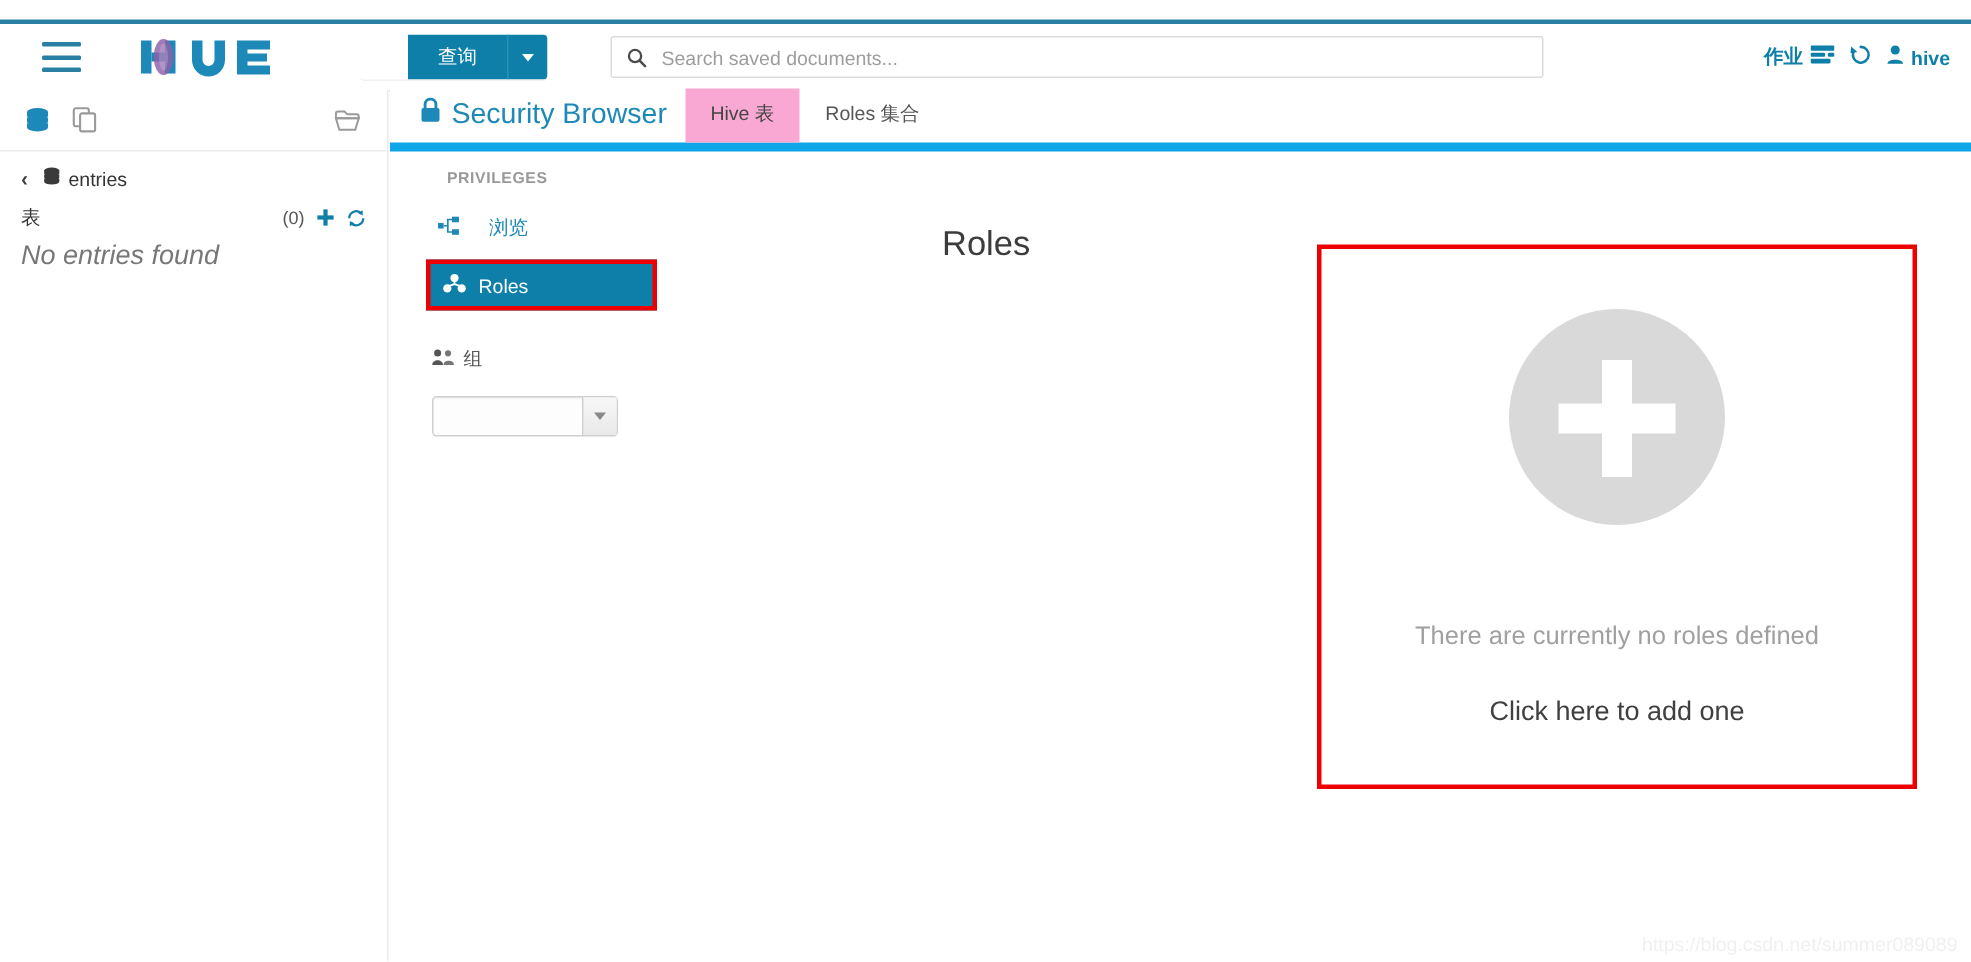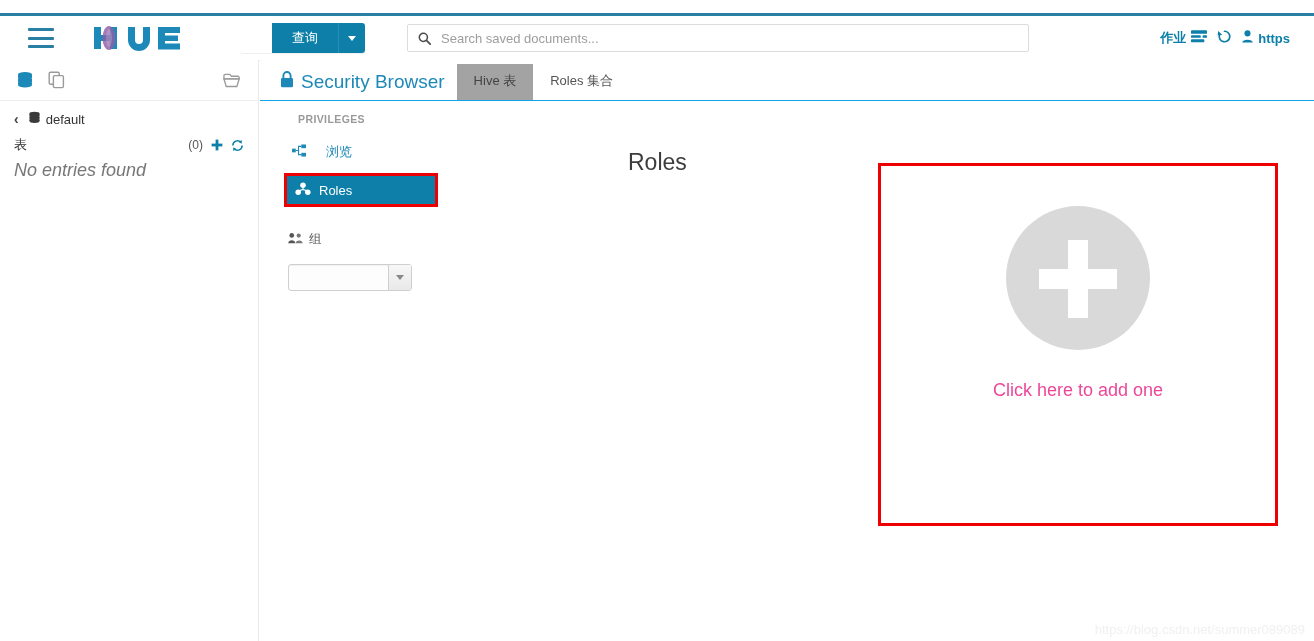--- a/index.html
+++ b/index.html
@@ -118,21 +118,21 @@
     font-size: 13px;
     color: #9a9a9a;
     font-family: inherit;
     flex: 1;
     background: transparent;
   }
   .search-box input::placeholder { color: #9d9d9d; }
 
   .header-right {
     margin-left: auto;
-    margin-right: 24px;
+    margin-right: 14px;
     display: flex;
     align-items: center;
     gap: 10px;
     color: #0d7fa8;
     font-size: 13px;
   }
   .hr-item {
     display: flex;
     align-items: center;
     gap: 5px;
@@ -210,21 +210,21 @@
     position: absolute;
     top: 60px;
     left: 260px;
     width: 1054px;
     height: 581px;
     background: #ffffff;
   }
 
   .tabbar {
     height: 41px;
-    border-bottom: 1px solid #0ea5e9;
+    border-bottom: 6px solid #0ea5e9;
     display: flex;
     align-items: flex-end;
     padding-left: 20px;
     box-sizing: border-box;
   }
   .app-title {
     color: #1d89b8;
     font-size: 19px;
     display: flex;
     align-items: center;
@@ -232,21 +232,21 @@
     padding-bottom: 7px;
     margin-right: 12px;
   }
   .tab {
     font-size: 13px;
     color: #555;
     padding: 8px 17px 10px 17px;
     cursor: pointer;
   }
   .tab.active {
-    background: #a3a3a3;
+    background: #f9a8d4;
     color: #444;
   }
 
   .panel {
     display: flex;
     height: 540px;
   }
   .privileges {
     width: 172px;
     padding: 12px 12px 0 28px;
@@ -374,21 +374,21 @@
     background: #ffffff;
   }
   .empty-text {
     margin-top: 64px;
     font-size: 17px;
     color: #a0a0a0;
   }
   .empty-link {
     margin-top: 30px;
     font-size: 18px;
-    color: #ec4899;
+    color: #404040;
     text-decoration: none;
     cursor: pointer;
   }
 
   .watermark {
     position: absolute;
     right: 9px;
     bottom: 4px;
     font-size: 13px;
     color: #f0f0f0;
@@ -465,21 +465,21 @@
       </span>
     </div>
 
     <div class="hr-item">
       <span>
         <svg width="11" height="13" viewBox="0 0 12 14">
           <circle cx="6" cy="3.6" r="3.3" fill="#0d7fa8"></circle>
           <path d="M0.3 13.6 C0.3 9.6 11.7 9.6 11.7 13.6 Z" fill="#0d7fa8"></path>
         </svg>
       </span>
-      <span>https</span>
+      <span>hive</span>
     </div>
 
   </div>
 </div>
 
 <div class="sidebar">
 
   <div class="sb-toolbar">
     <span class="sb-icon">
       <svg width="18" height="18" viewBox="0 0 18 18">
@@ -515,21 +515,21 @@
         <svg width="13" height="13" viewBox="0 0 18 18">
           <ellipse cx="9" cy="3.6" rx="7" ry="2.6" fill="#3a3a3a"></ellipse>
           <rect x="2" y="3.6" width="14" height="2.6" fill="#3a3a3a"></rect>
           <ellipse cx="9" cy="6.4" rx="7" ry="2.6" fill="#3a3a3a"></ellipse>
           <rect x="2" y="7.4" width="14" height="2.6" fill="#3a3a3a"></rect>
           <ellipse cx="9" cy="10.2" rx="7" ry="2.6" fill="#3a3a3a"></ellipse>
           <rect x="2" y="11.2" width="14" height="2.6" fill="#3a3a3a"></rect>
           <ellipse cx="9" cy="14" rx="7" ry="2.6" fill="#3a3a3a"></ellipse>
         </svg>
       </span>
-      <span class="sb-dbname">default</span>
+      <span class="sb-dbname">entries</span>
     </div>
 
     <div class="sb-tablerow">
       <span class="t-label">表</span>
       <span class="t-right">
         <span class="t-count">(0)</span>
         <span class="plus-ic">
           <svg width="12" height="12" viewBox="0 0 12 12">
             <rect x="4.6" y="0.6" width="2.8" height="10.8" fill="#0d7fa8"></rect>
             <rect x="0.6" y="4.6" width="10.8" height="2.8" fill="#0d7fa8"></rect>
@@ -618,20 +618,21 @@
 
     <div class="main-col">
       <div class="roles-title">Roles</div>
 
       <div class="empty-box">
         <div class="empty-inner">
           <div class="plus-circle">
             <span class="bar-h"></span>
             <span class="bar-v"></span>
           </div>
+          <div class="empty-text">There are currently no roles defined</div>
           <a class="empty-link">Click here to add one</a>
         </div>
       </div>
     </div>
 
   </div>
 </div>
 
 <div class="watermark">https://blog.csdn.net/summer089089</div>
 

